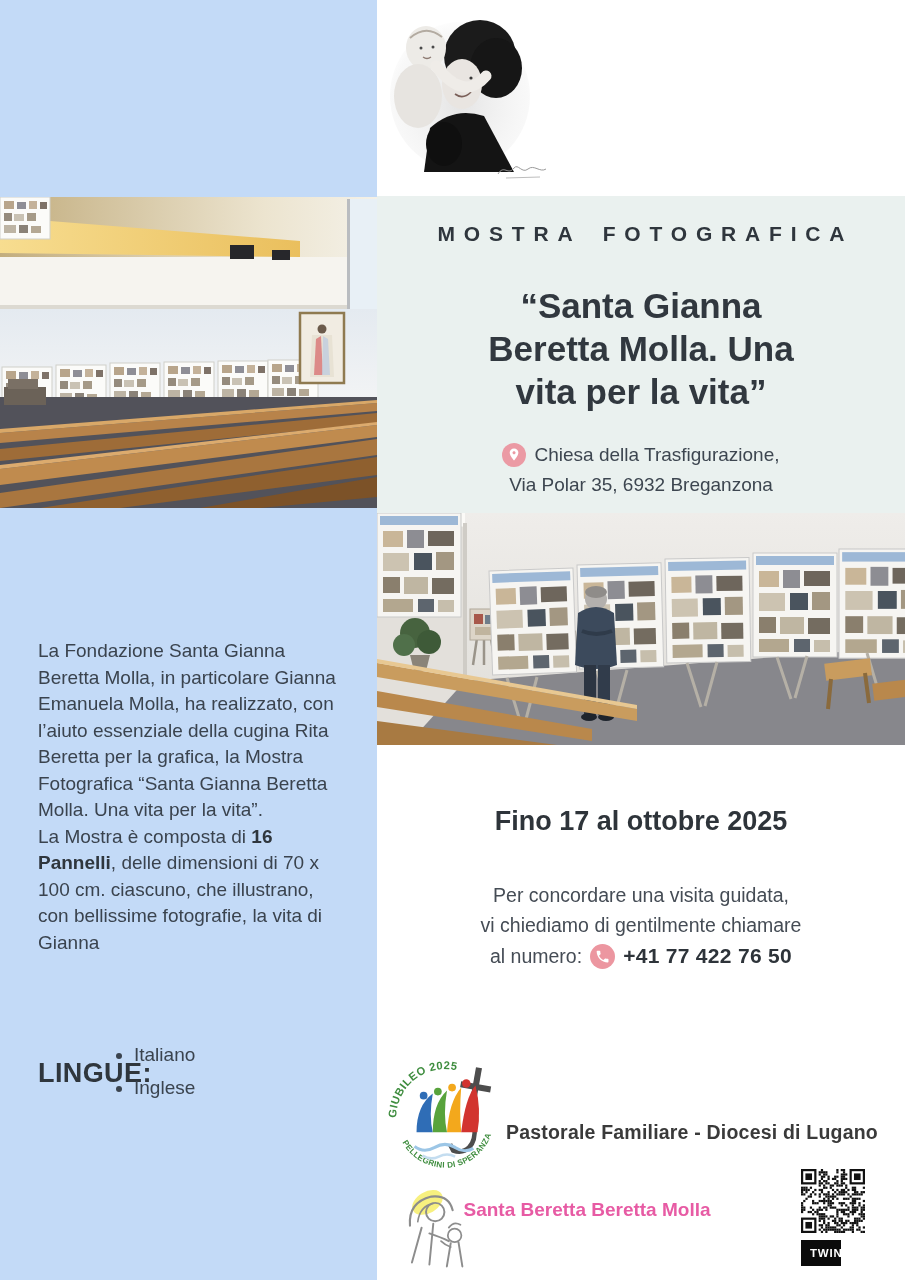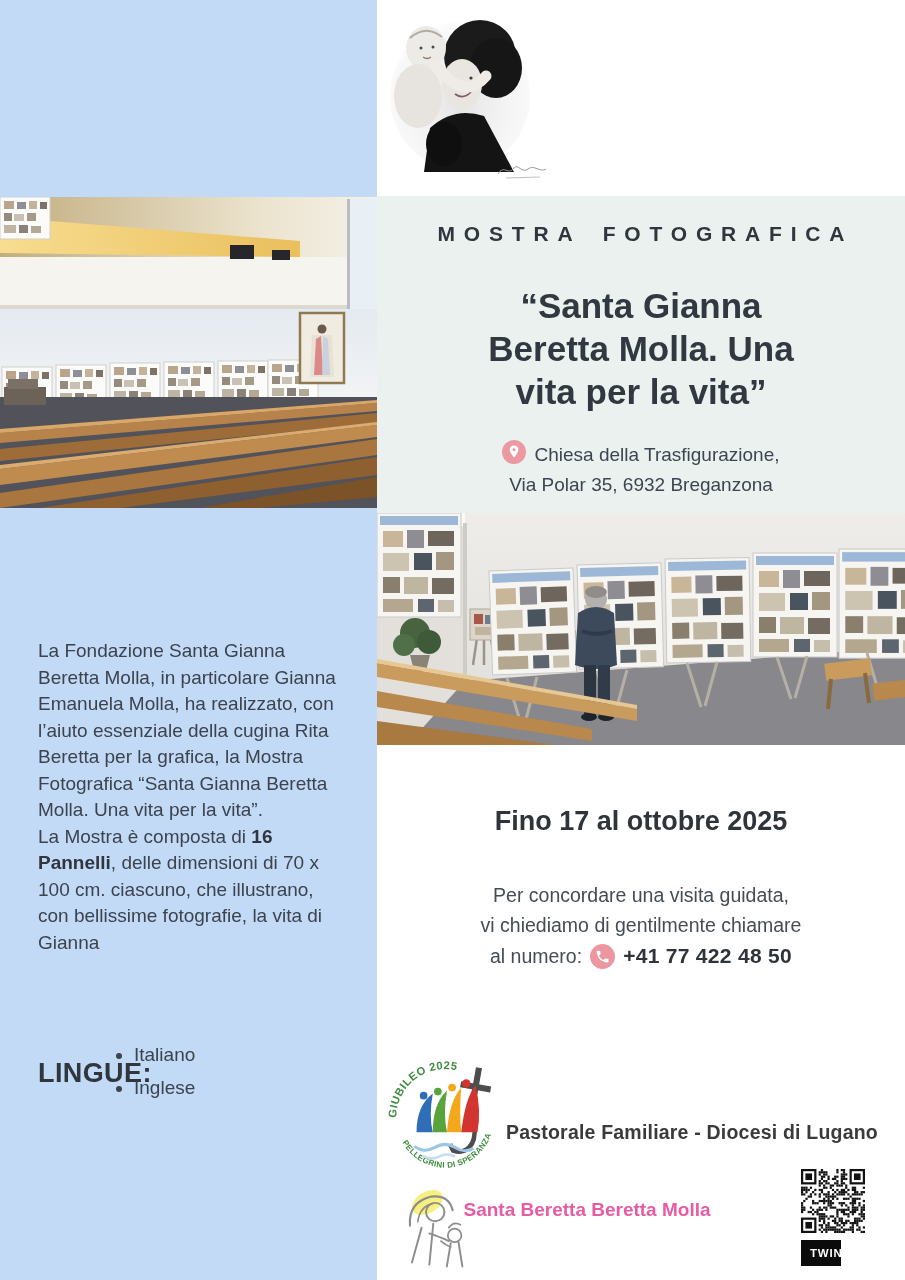--- a/index.html
+++ b/index.html
@@ -17,21 +17,21 @@
   .photo-portrait{position:absolute;left:388px;top:4px;width:148px;height:168px;}
   .signature{position:absolute;left:492px;top:160px;width:62px;height:24px;}
   
   .eyebrow{position:absolute;left:377px;top:222px;width:528px;text-align:center;
            font-size:21px;font-weight:700;color:#2f363d;letter-spacing:.42em;word-spacing:.35em;}
   .eyebrow span{margin-right:-.42em;}
   .title{position:absolute;left:377px;top:284px;width:528px;text-align:center;
          font-size:35px;line-height:43px;font-weight:700;color:#31383f;}
   .location{position:absolute;left:377px;top:440px;width:528px;text-align:center;
             font-size:19px;line-height:30px;color:#3d4650;}
-  .location-row{display:flex;justify-content:center;gap:8px;}
+  .location-row{display:flex;align-items:center;justify-content:center;gap:8px;}
   
   .intro{position:absolute;left:38px;top:638px;width:306px;font-size:19px;line-height:26.5px;color:#3a434e;}
   .intro b{color:#2f363d;}
   .lingue-heading{position:absolute;left:38px;top:1058px;font-size:27px;font-weight:800;
                   letter-spacing:.4px;color:#2f363d;}
   .lang-list{position:absolute;left:114px;top:1044px;}
   .lang-list ul{margin:0;padding-left:20px;font-size:19px;color:#3a434e;}
   .lang-list li{margin-bottom:11px;}
   
   .dates{position:absolute;left:377px;top:806px;width:528px;text-align:center;
@@ -276,21 +276,21 @@
   <div class="dates">Fino 17 al ottobre 2025</div>
   <div class="visit">
     <div>Per concordare una visita guidata,</div>
     <div>vi chiediamo di gentilmente chiamare</div>
     <div class="visit-line3">
       <span>al numero:</span>
       <svg width="25" height="25" viewBox="0 0 24 24">
         <circle cx="12" cy="12" r="12" fill="#ec96a0"></circle>
         <path transform="translate(4.5,4.5) scale(0.63)" fill="#ffffff" d="M6.62 10.79c1.44 2.83 3.76 5.14 6.59 6.59l2.2-2.2c.27-.27.67-.36 1.02-.24 1.12.37 2.33.57 3.57.57.55 0 1 .45 1 1V20c0 .55-.45 1-1 1-9.39 0-17-7.61-17-17 0-.55.45-1 1-1h3.5c.55 0 1 .45 1 1 0 1.25.2 2.45.57 3.57.11.35.03.74-.24 1.02l-2.2 2.2z"></path>
       </svg>
-      <span class="phone">+41 77 422 48 50</span>
+      <span class="phone">+41 77 422 76 50</span>
     </div>
   </div>
 
   <svg class="jubilee-logo" width="122" height="132" viewBox="0 0 120 130">
     <defs>
       <path id="arcTop" d="M10,64 A48,48 0 0 1 92,30"></path>
       <path id="arcBot" d="M16,88 A48,48 0 0 0 103,48"></path>
     </defs>
     <text font-size="11" font-weight="bold" fill="#3f8d3f" letter-spacing=".5" font-family="Liberation Sans, sans-serif">
       <textPath href="#arcTop">GIUBILEO 2025</textPath>

